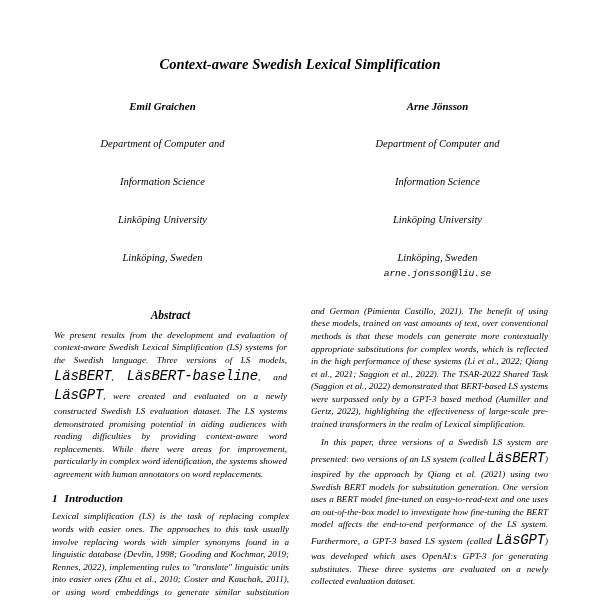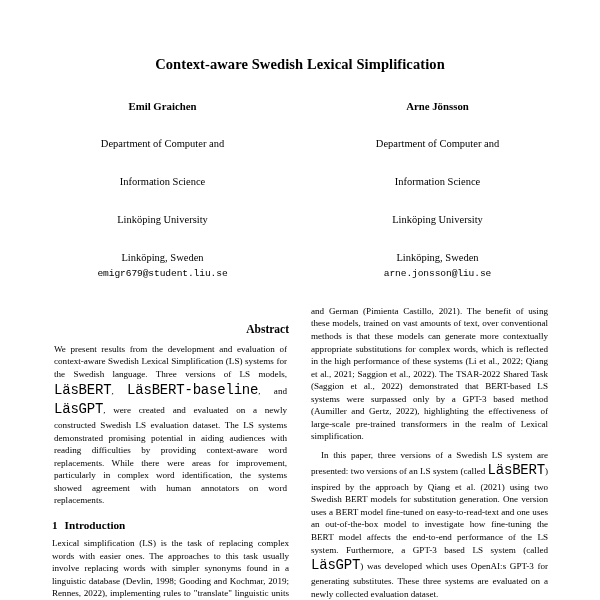--- a/index.html
+++ b/index.html
@@ -13,20 +13,21 @@
     font-family: "Liberation Serif", serif;
     color: #000000;
     overflow: hidden;
   }
   .page {
     width: 600px;
     height: 600px;
     box-sizing: border-box;
     padding: 40px 52px 0 52px;
     position: relative;
+    font-style: italic;
   }
   .title {
     text-align: center;
     font-size: 14.5px;
     font-weight: bold;
     letter-spacing: 0.1px;
     margin-top: 16px;
     margin-bottom: 26px;
   }
   .authors {
@@ -58,25 +59,25 @@
   }
   .columns {
     display: flex;
     gap: 22px;
     margin-top: 14px;
   }
   .col {
     width: 237px;
   }
   .abstract-head {
-    text-align: right;
+    text-align: center;
     font-weight: bold;
     font-size: 11.5px;
     margin-bottom: 8px;
-    margin-top: 18px;
+    margin-top: 4px;
   }
   p.body {
     font-size: 9.1px;
     line-height: 1.38;
     text-align: justify;
     margin: 0 0 6px 0;
     text-indent: 0;
   }
   p.body.indent {
     text-indent: 10px;
@@ -104,21 +105,20 @@
 
   <div class="title">Context-aware Swedish Lexical Simplification</div>
 
   <div class="authors">
     <div class="author">
       <div class="name">Emil Graichen</div>
       <div class="aff">Department of Computer and</div>
       <div class="aff">Information Science</div>
       <div class="aff">Linköping University</div>
       <div class="aff">Linköping, Sweden</div>
-      <div class="email">emigr679@student.liu.se</div>
     </div>
     <div class="author">
       <div class="name">Arne Jönsson</div>
       <div class="aff">Department of Computer and</div>
       <div class="aff">Information Science</div>
       <div class="aff">Linköping University</div>
       <div class="aff">Linköping, Sweden</div>
       <div class="email">arne.jonsson@liu.se</div>
     </div>
   </div>

